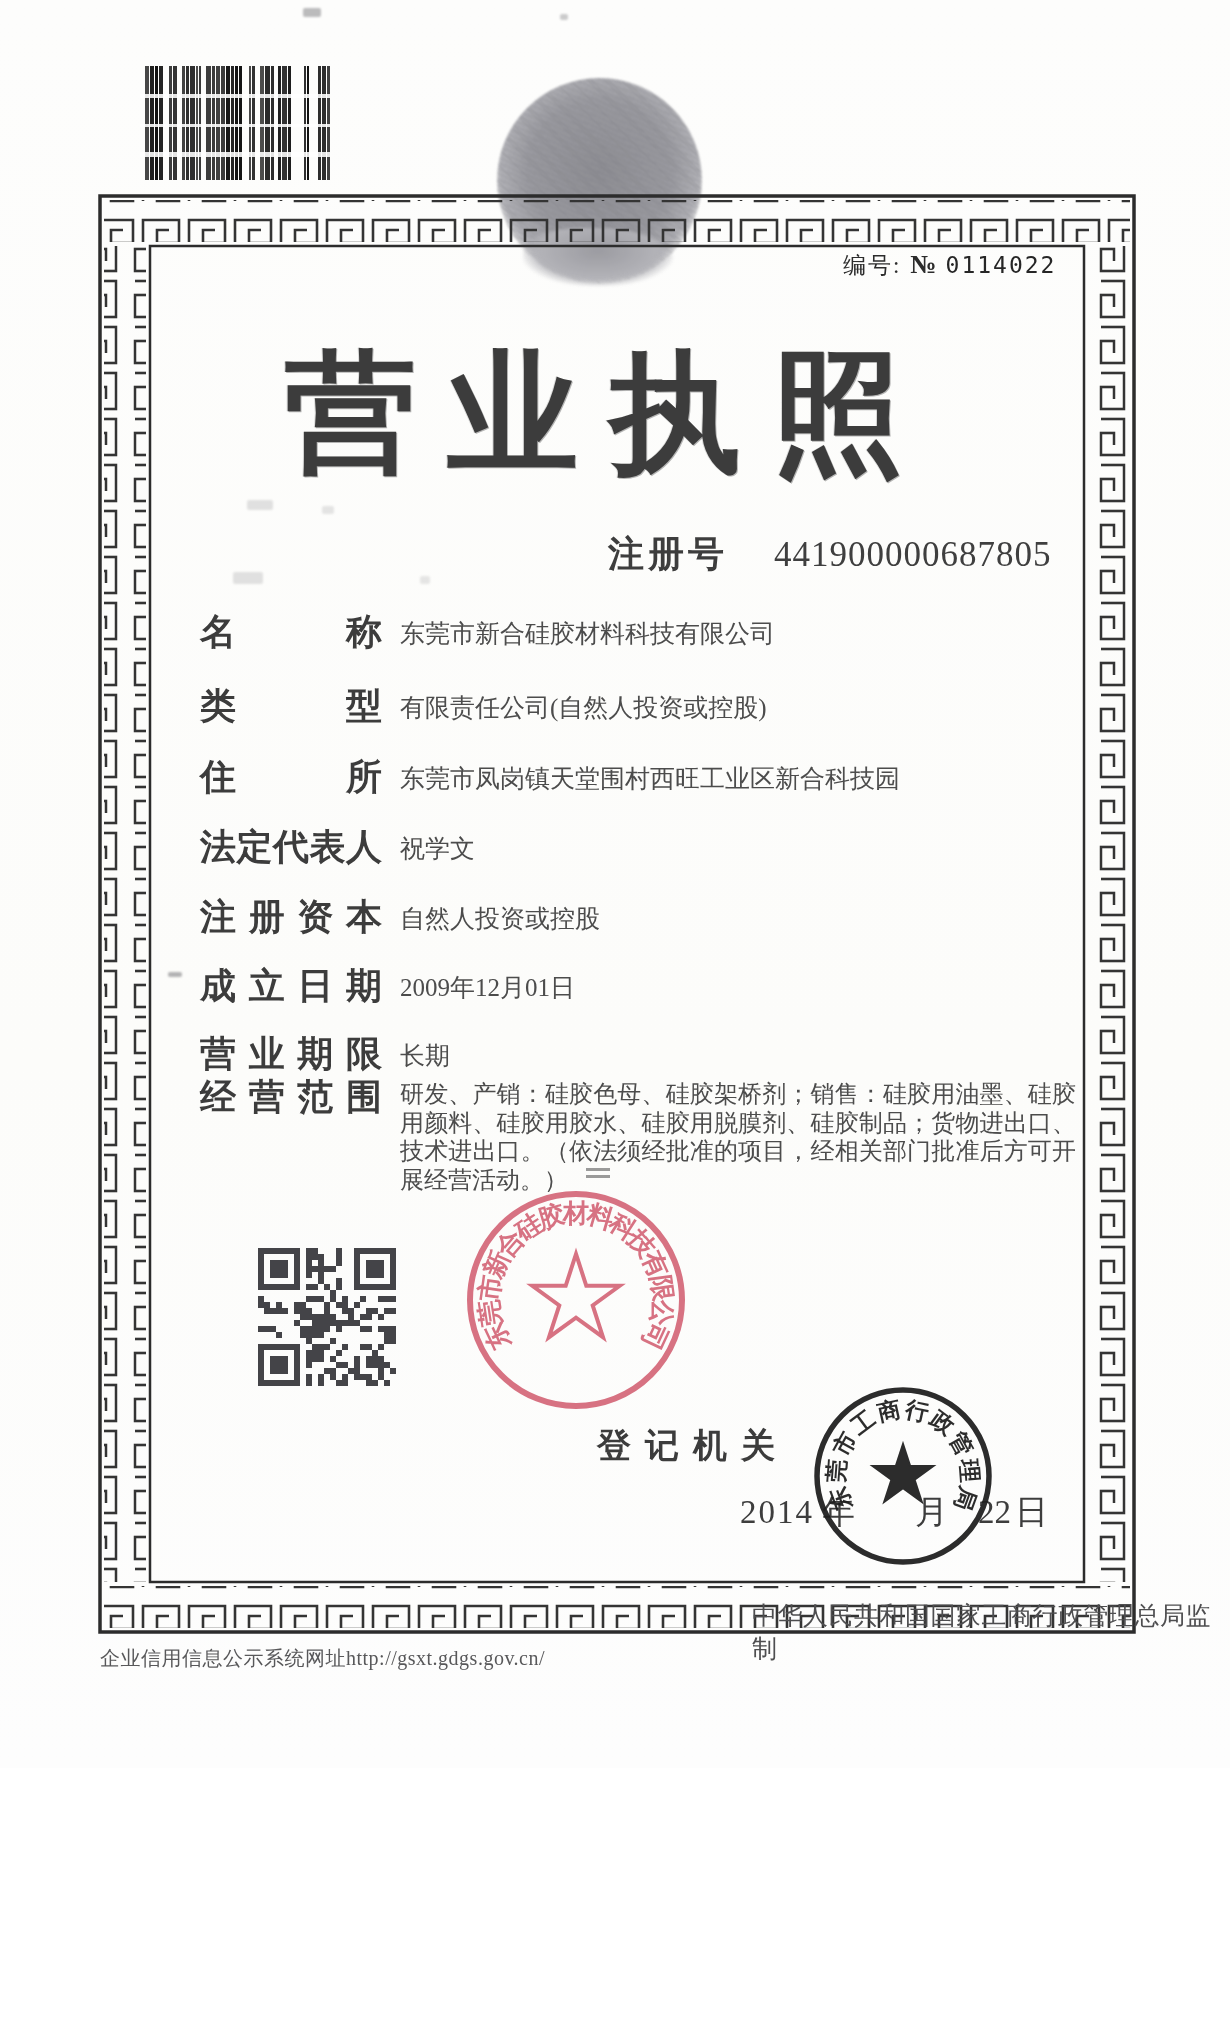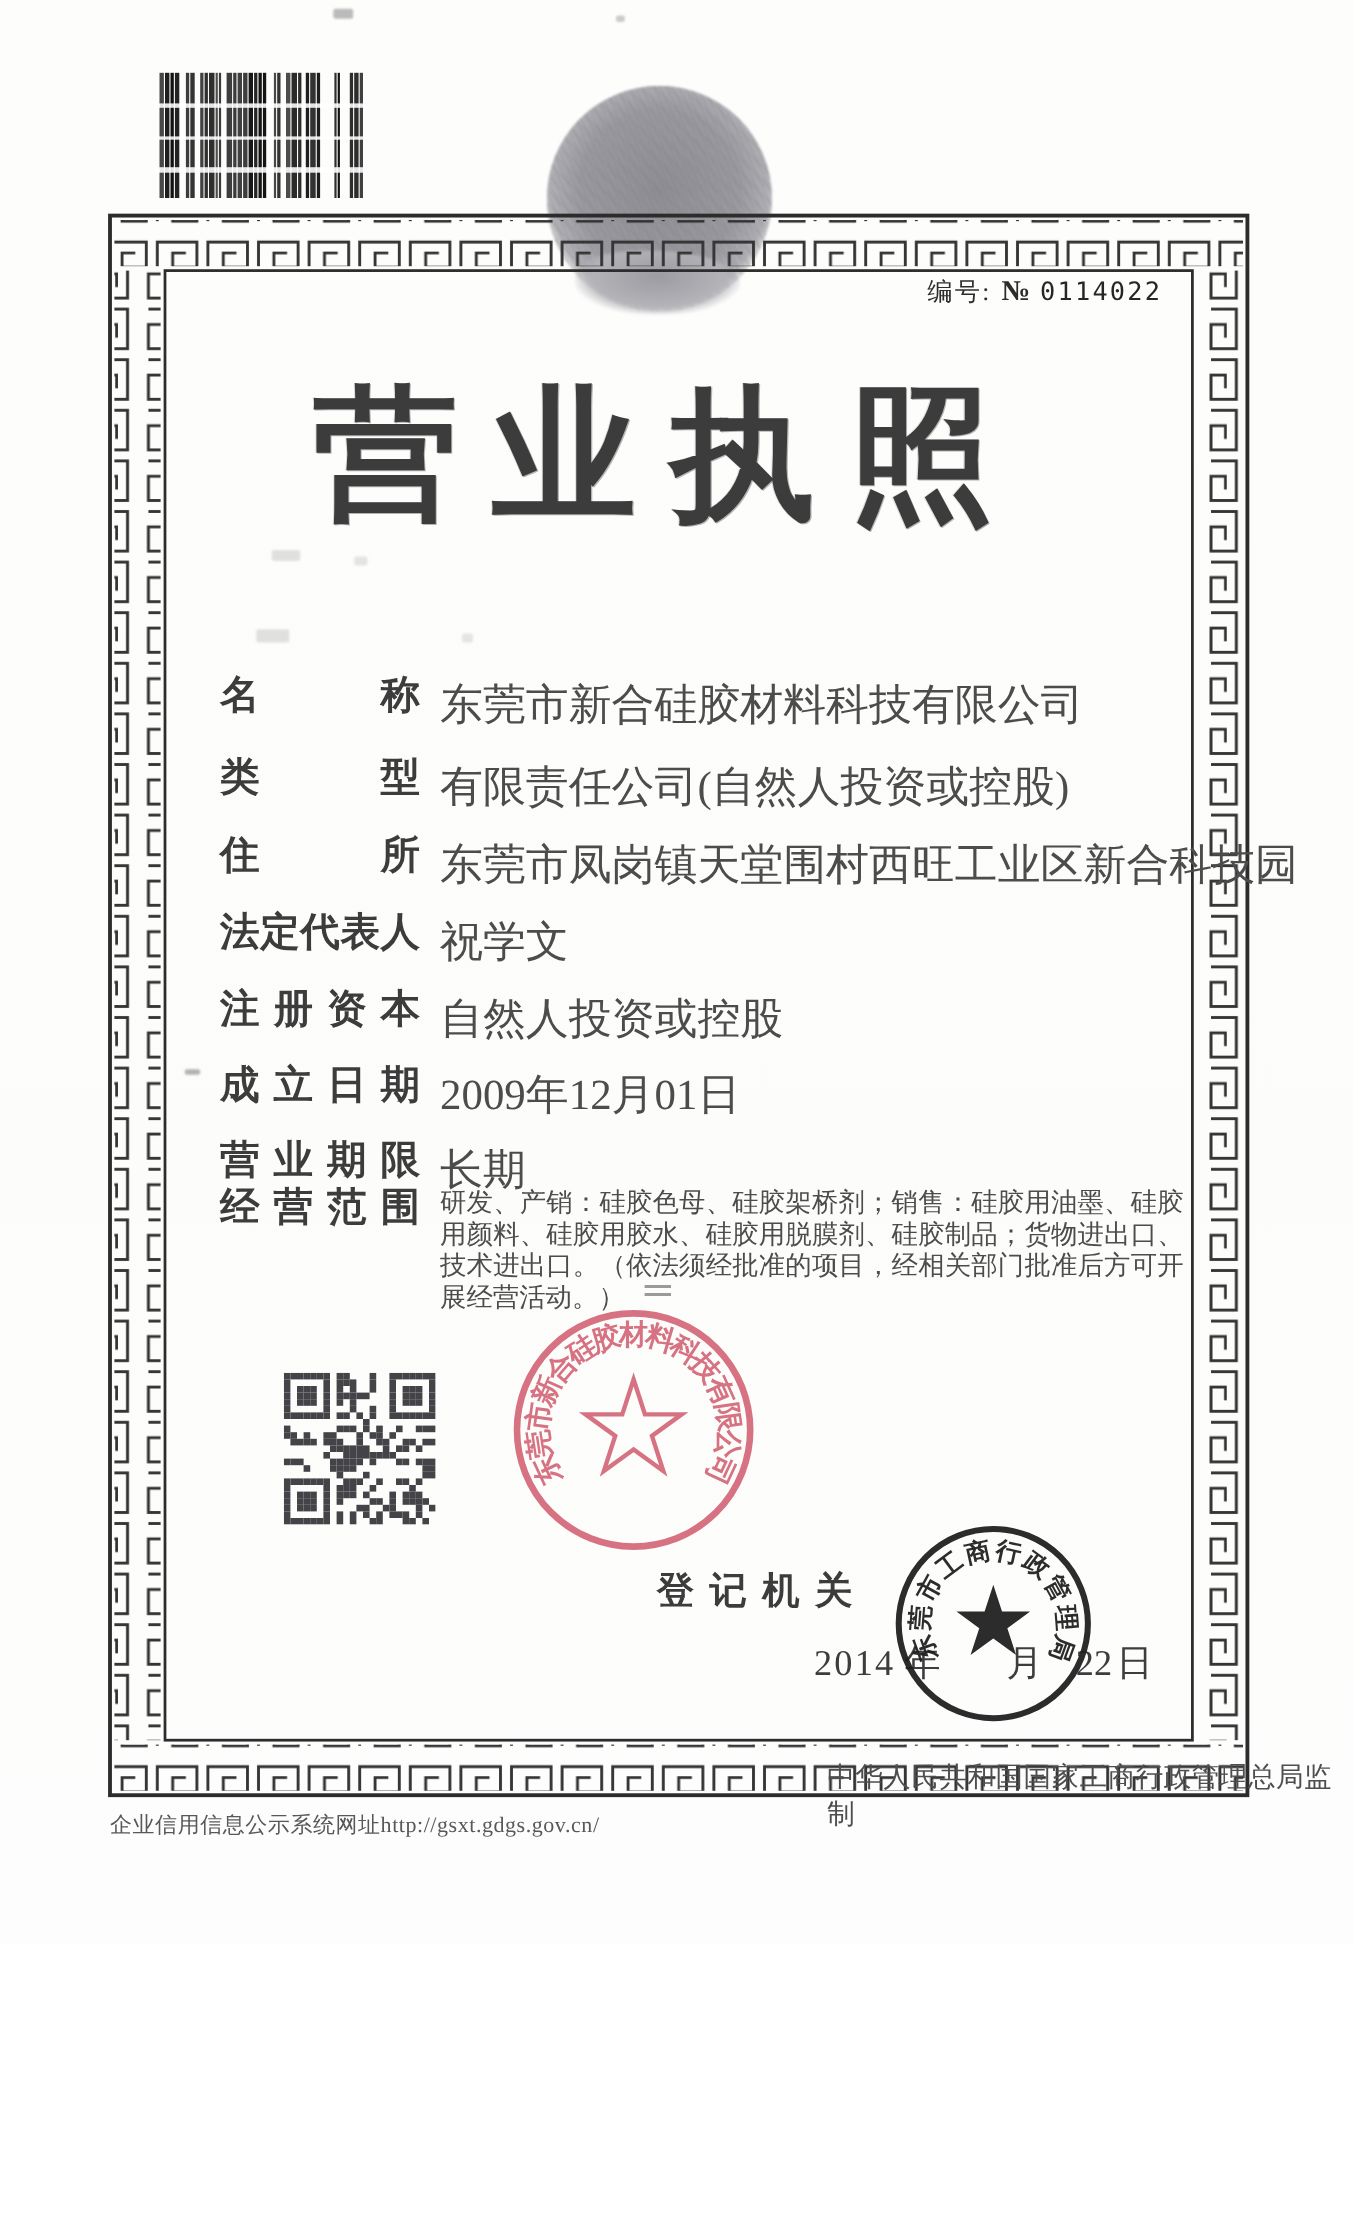--- a/index.html
+++ b/index.html
@@ -43,21 +43,21 @@
     font-family:"DejaVu Sans","Liberation Sans",sans-serif;font-weight:800;font-size:131px;line-height:1;
     color:#3c3c3c;text-shadow:1px 1px 0 rgba(90,90,90,.45), -1px 0 0 rgba(120,120,120,.25);
   }
   
   .regline{left:608px;top:530px;display:flex;align-items:baseline;gap:46px;}
   .regline .rl{font-size:36px;letter-spacing:4px;font-weight:600;color:#3d3d3d;}
   .regline .rn{font-size:35px;letter-spacing:1px;color:#3f3f3f;}
   
   .field-row{position:absolute;left:200px;display:flex;}
   .field-label{width:182px;display:flex;justify-content:space-between;font-size:36px;line-height:1.15;font-weight:600;color:#3c3c3c;flex:none;}
-  .field-value{margin-left:18px;margin-top:7px;font-size:39px;line-height:1.2;color:#4c4c4c;white-space:nowrap;}
+  .field-value{margin-left:18px;margin-top:7px;font-size:25px;line-height:1.2;color:#4c4c4c;white-space:nowrap;}
   .field-row.multiline .field-value{margin-top:3px;font-size:24px;line-height:28.5px;width:676px;white-space:normal;text-align:justify;}
   
   .registry-label{left:597px;top:1423px;font-size:34px;font-weight:600;letter-spacing:14px;color:#3c3c3c;}
   .dateline{left:740px;top:1490px;display:flex;align-items:baseline;color:#3d3d3d;font-size:33px;}
   .dateline .yr{letter-spacing:2px;}
   .dateline .u1{margin-left:8px;}
   .dateline .u2{margin-left:60px;}
   .dateline .dy{margin-left:30px;}
   .dateline .u3{margin-left:4px;}
   
@@ -143,20 +143,24 @@
     <span class="num">0114022</span>
   </div>
 
   <div class="abs title" id="title">
       <span>营</span>
       <span>业</span>
       <span>执</span>
       <span>照</span>
     </div>
 
+  <div class="abs regline">
+    <span class="rl">注册号</span>
+    <span class="rn">441900000687805</span>
+  </div>
 
   <div id="fields">
       <div class="field-row" style="top: 612px;">
         <div class="field-label">
           <span>名</span>
           <span>称</span>
         </div>
         <div class="field-value">东莞市新合硅胶材料科技有限公司</div>
       </div>
       <div class="field-row" style="top: 686px;">

